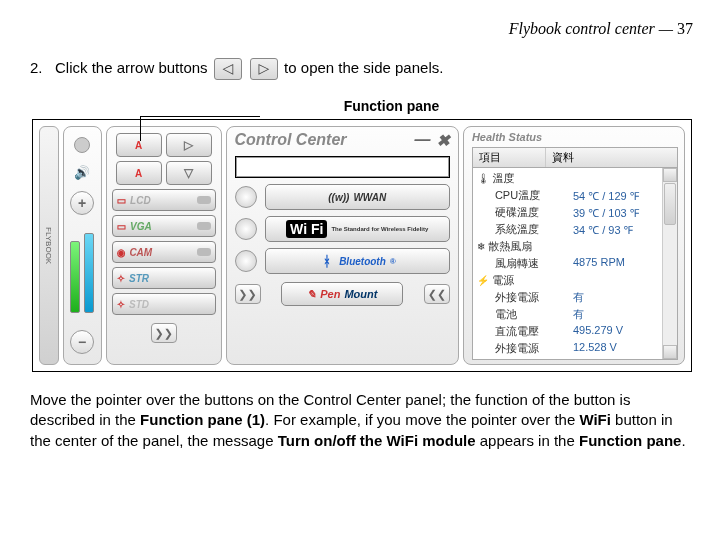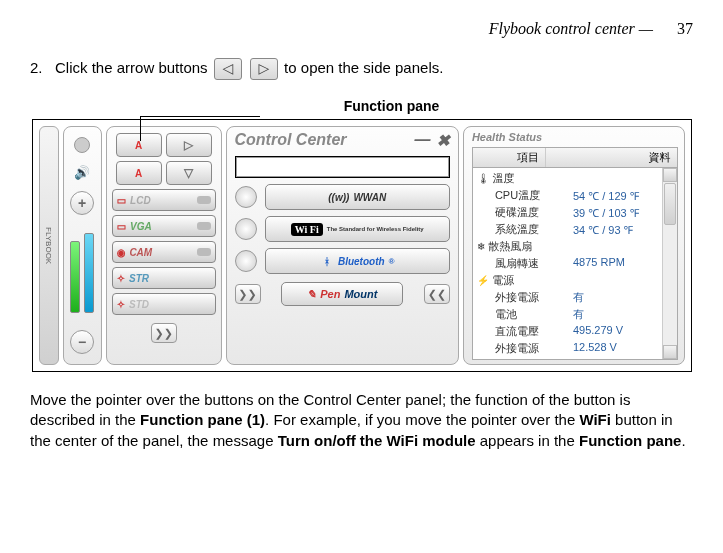--- a/index.html
+++ b/index.html
@@ -11,21 +11,21 @@
     width: 723px;
     box-sizing: border-box;
   }
   .header-line {
     text-align: right;
     font-style: italic;
     font-family: "Times New Roman", serif;
     font-size: 16px;
     margin-bottom: 20px;
   }
-  .page-num { font-style: normal; margin-left: 20px; }
+  .page-num { font-style: normal; }
   .step-line {
     margin-bottom: 18px;
     font-size: 15px;
     font-family: Arial, sans-serif;
     margin-top: 10px;
   }
   .arrow-btn-inline {
     display: inline-block;
     vertical-align: middle;
     width: 26px;
@@ -162,22 +162,22 @@
     background:radial-gradient(#fff,#ccc);border:1px solid #999;
   }
   .radio-btn{
     flex:1;height:24px;border:1px solid #888;border-radius:5px;
     background:linear-gradient(#fefefe,#d8d8d8);
     display:flex;align-items:center;justify-content:center;gap:4px;
     font-size:10px;font-weight:bold;font-style:italic;color:#333;
     padding:0 4px;
   }
   .radio-btn .logo{
-    font-size:10px;font-style:normal;
-    padding:1px 4px;border-radius:3px;font-family:Liberation Serif, serif;
+    font-size:14px;font-style:normal;
+    padding:1px 4px;border-radius:3px;
   }
   .wifi-logo{background:#000;color:#fff;}
   .bt-logo{color:#1e5fc7;}
   .wwan-sig{color:#333;}
   .penmount{
     align-self:center;width:120px;height:22px;border:1px solid #888;border-radius:5px;
     background:linear-gradient(#fff,#d8d8d8);
     display:flex;align-items:center;justify-content:center;gap:4px;
     font-size:11px;font-weight:bold;font-style:italic;color:#c33;
   }
@@ -194,21 +194,21 @@
     font-family: "PMingLiU","MS Gothic",sans-serif;
   }
   .health-title{
     font-family: Arial,sans-serif;font-weight:bold;font-style:italic;
     color:#888;font-size:11px;margin-bottom:4px;
   }
   .health-head{
     display:flex;background:linear-gradient(#f6f6f6,#dedede);
     border:1px solid #aaa;font-size:11px;
   }
-  .health-head div{padding:2px 6px;text-align:right;}
+  .health-head div{padding:2px 6px;}
   .hh1{width:60px;border-right:1px solid #ccc;}
   .hh2{flex:1;}
   .health-body{
     flex:1;border:1px solid #aaa;border-top:none;background:#fff;
     font-size:11px;color:#333;padding:2px 0;
     position:relative;
   }
   .hrow{display:flex;padding:1px 4px;white-space:nowrap;}
   .hrow .hk{width:78px;display:flex;align-items:center;gap:3px;}
   .hrow .hk.indent{padding-left:18px;width:78px;}

